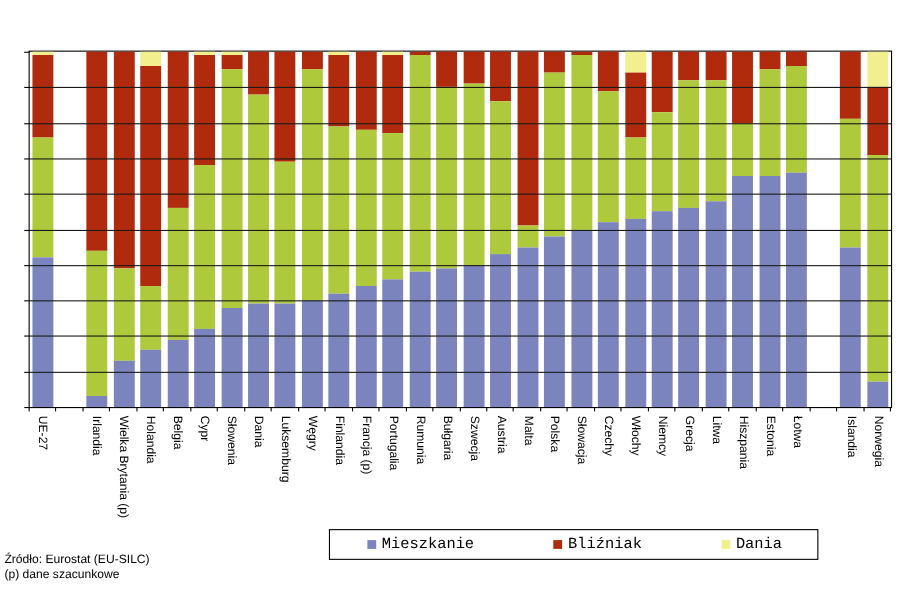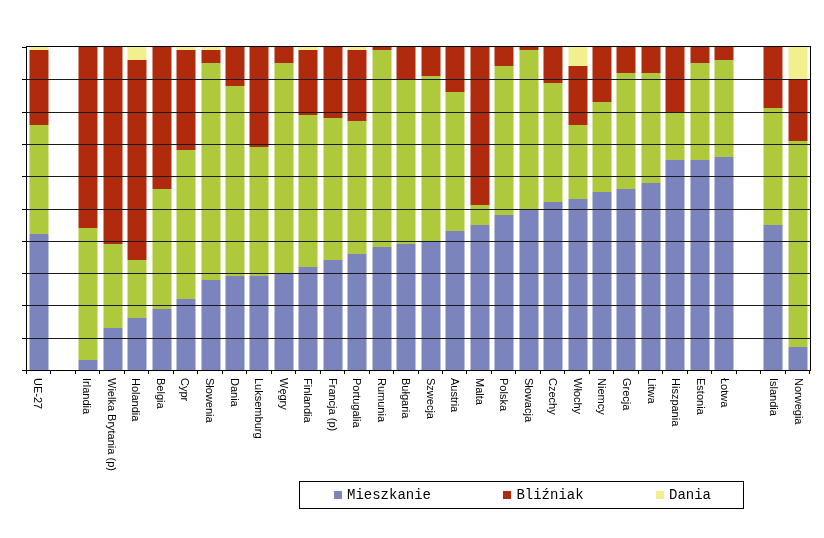--- a/index.html
+++ b/index.html
@@ -366,13 +366,17 @@
       <div class="legend-entry">
         <span class="legend-swatch" style="background: rgb(176, 43, 13);"></span>
         <span class="legend-label">Bliźniak</span>
       </div>
       <div class="legend-entry">
         <span class="legend-swatch" style="background: rgb(242, 239, 142);"></span>
         <span class="legend-label">Dania</span>
       </div>
     </div>
 
+  <div class="source">
+    <div>Źródło: Eurostat (EU-SILC)</div>
+    <div>(p) dane szacunkowe</div>
+  </div>
 </div>
 
 </body></html>

